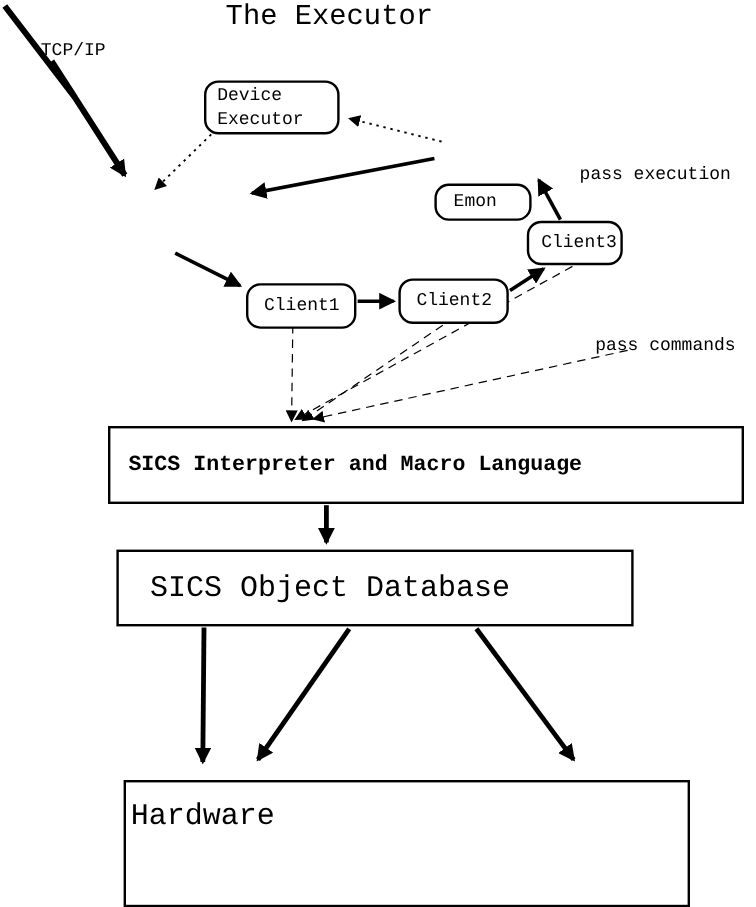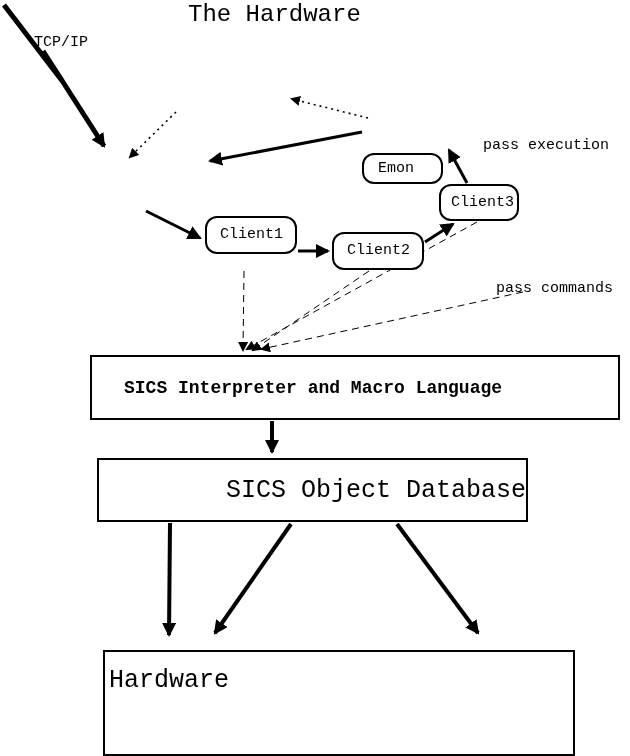--- a/index.html
+++ b/index.html
@@ -26,35 +26,35 @@
     border: 2px solid #000;
     border-radius: 12px;
     font-size: 15px; line-height: 20px;
     display: flex; flex-direction: column; justify-content: center;
   }
   .node span { display: block; }
 
   .n-devexec { left: 170px; top: 67px; width: 113px; height: 45px; padding-left: 9px; }
   .n-emon    { left: 362px; top: 114px; width: 81px; height: 31px; padding-left: 14px; margin-top: 39px; }
   .n-netread { left: 91px;  top: 161px; width: 111px; height: 49px; padding-left: 10px; }
-  .n-client1 { left: 205px; top: 216px; width: 92px; height: 38px; padding-left: 13px; }
+  .n-client1 { left: 205px; top: 236px; width: 92px; height: 38px; padding-left: 13px; }
   .n-client2 { left: 332px; top: 232px; width: 92px; height: 38px; padding-left: 13px; }
   .n-client3 { left: 439px; top: 184px; width: 80px; height: 37px; padding-left: 10px; }
 
   .bigbox {
     position: absolute; z-index: 2;
     background: #fff;
     border: 2px solid #000;
     display: flex; flex-direction: column; justify-content: center;
     white-space: nowrap;
   }
-  .b-interp { left: 90px; top: 355px; width: 530px; height: 65px; padding-left: 32px;
+  .b-interp { left: 90px; top: 355px; width: 530px; height: 65px; padding-left: 15px;
               font-weight: bold; font-size: 18px; }
   .b-db     { left: 97px; top: 458px; width: 431px; height: 64px; padding-left: 26px;
-              font-size: 25px; text-align: right; }
+              font-size: 25px; }
   .b-hw     { left: 103px; top: 650px; width: 472px; height: 106px; padding-left: 4px;
               padding-top: 14px; font-size: 25px; justify-content: flex-start; }
 </style>
 </head>
 <body>
 
 <div class="canvas">
 
   <svg class="arrows" viewBox="0 0 630 756" xmlns="http://www.w3.org/2000/svg">
     <defs>
@@ -82,25 +82,29 @@
     <path d="M477,222 L247,349" fill="none" stroke="#000" stroke-width="1" stroke-dasharray="7 5" marker-end="url(#ahSmall)"></path>
     <path d="M523,292 L262,349" fill="none" stroke="#000" stroke-width="1" stroke-dasharray="7 5" marker-end="url(#ahSmall)"></path>
 
     <path d="M272,421 L272,452" fill="none" stroke="#000" stroke-width="4" marker-end="url(#ahBig)"></path>
 
     <path d="M170,523 L169,635" fill="none" stroke="#000" stroke-width="4" marker-end="url(#ahBig)"></path>
     <path d="M291,524 L215,633" fill="none" stroke="#000" stroke-width="4" marker-end="url(#ahBig)"></path>
     <path d="M397,524 L478,633" fill="none" stroke="#000" stroke-width="4" marker-end="url(#ahBig)"></path>
   </svg>
 
-  <div class="txt title">The Hardware</div>
+  <div class="txt title">The Executor</div>
   <div class="txt lbl-tcpip">TCP/IP</div>
   <div class="txt lbl-pass">pass execution</div>
   <div class="txt lbl-send">pass commands</div>
 
+  <div class="node n-devexec">
+    <span>Device</span>
+    <span>Executor</span>
+  </div>
 
   <div class="node n-emon">
     <span>Emon</span>
   </div>
 
 
   <div class="node n-client1">
     <span>Client1</span>
   </div>
 

